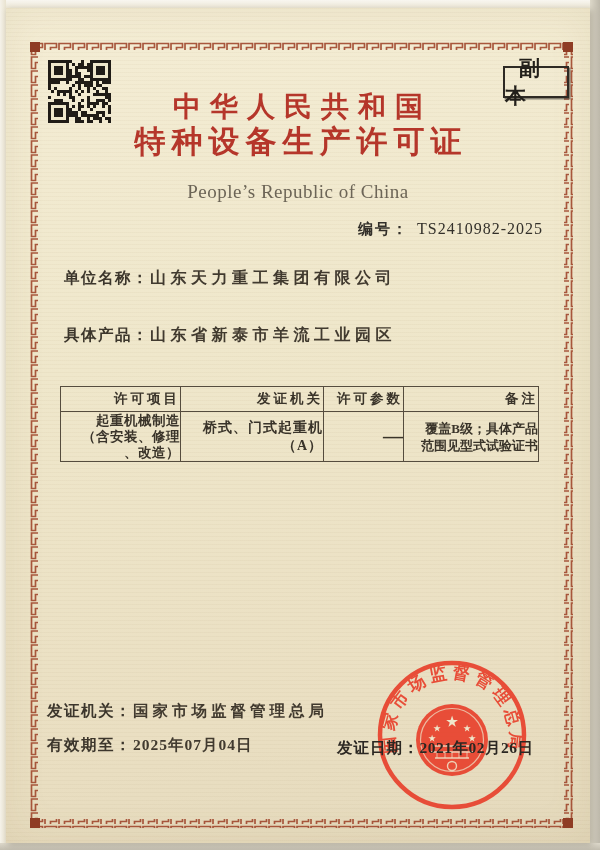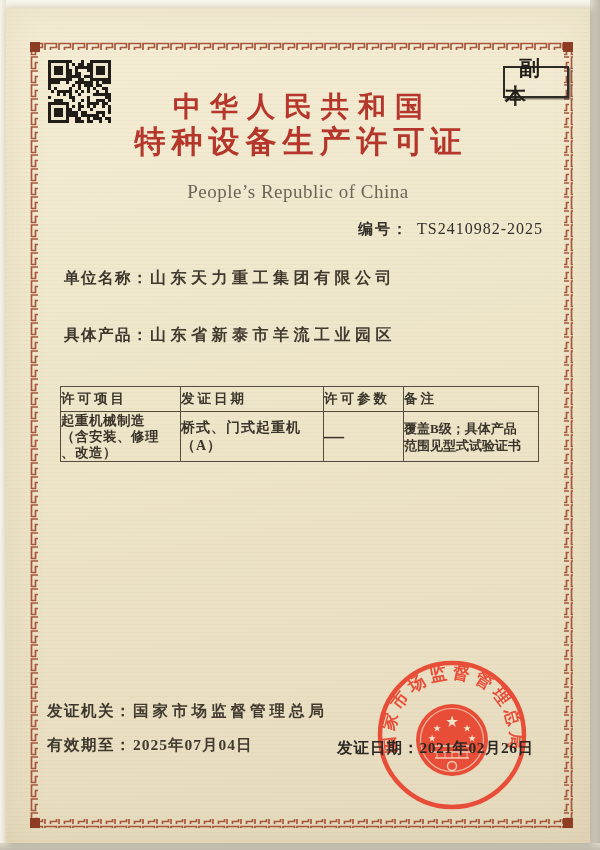--- a/index.html
+++ b/index.html
@@ -66,21 +66,21 @@
 
   .statement{
     position:absolute;left:82px;top:343px;z-index:2;color:#3c362c;
     font-family:"Liberation Sans", sans-serif;font-weight:bold;font-size:15.5px;letter-spacing:1.2px;
   }
 
   table.lic{
     position:absolute;left:54px;top:378px;width:478px;z-index:2;
     border-collapse:collapse;table-layout:fixed;color:#3a342a;
   }
-  table.lic th, table.lic td{border:1.6px solid #554c3e;text-align:left;vertical-align:middle;padding:0;}
+  table.lic th, table.lic td{border:1.6px solid #554c3e;text-align:right;vertical-align:middle;padding:0;}
   table.lic th{
     height:24px;font-family:"Liberation Sans", sans-serif;font-weight:bold;
     font-size:13.5px;letter-spacing:3px;
   }
   table.lic td{height:49px;font-weight:bold;}
   .cell-line{display:block;font-size:13.5px;line-height:16px;letter-spacing:.5px;}
   .col2 .cell-line{font-size:14px;line-height:18px;letter-spacing:1px;}
   .dash-cell{font-size:20px;letter-spacing:0;color:#3a342a;}
   .col4 .cell-line{font-size:13px;line-height:17px;letter-spacing:0;}
 
@@ -313,21 +313,21 @@
   <table class="lic">
     <colgroup>
       <col style="width:120px">
         <col style="width:143px">
         <col style="width:80px">
         <col style="width:135px">
     </colgroup>
     <tbody>
         <tr>
       <th>许可项目</th>
-      <th>发证日期</th>
+      <th>发证机关</th>
       <th>许可参数</th>
       <th>备注</th>
     </tr>
     <tr>
       <td class="col1">
         <span class="cell-line">起重机械制造</span>
         <span class="cell-line">（含安装、修理</span>
         <span class="cell-line">、改造）</span>
       </td>
       <td class="col2">

